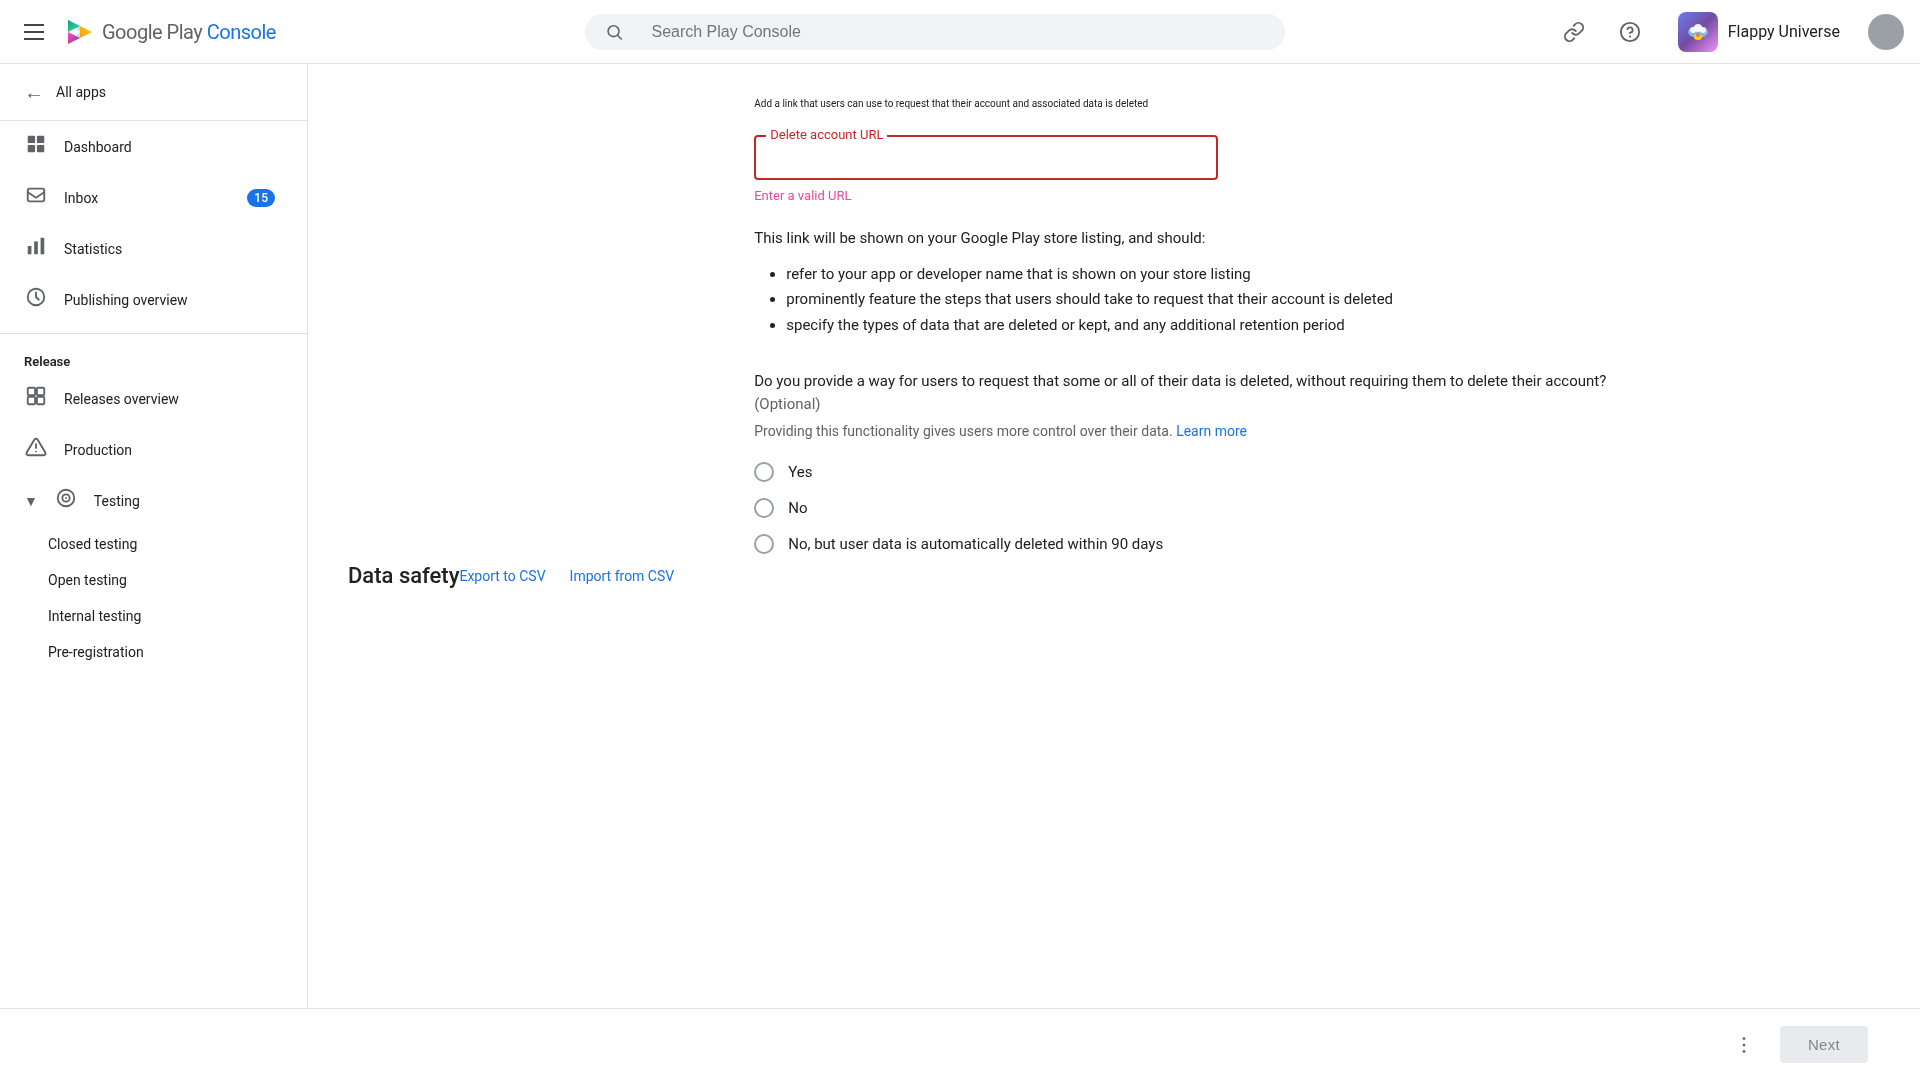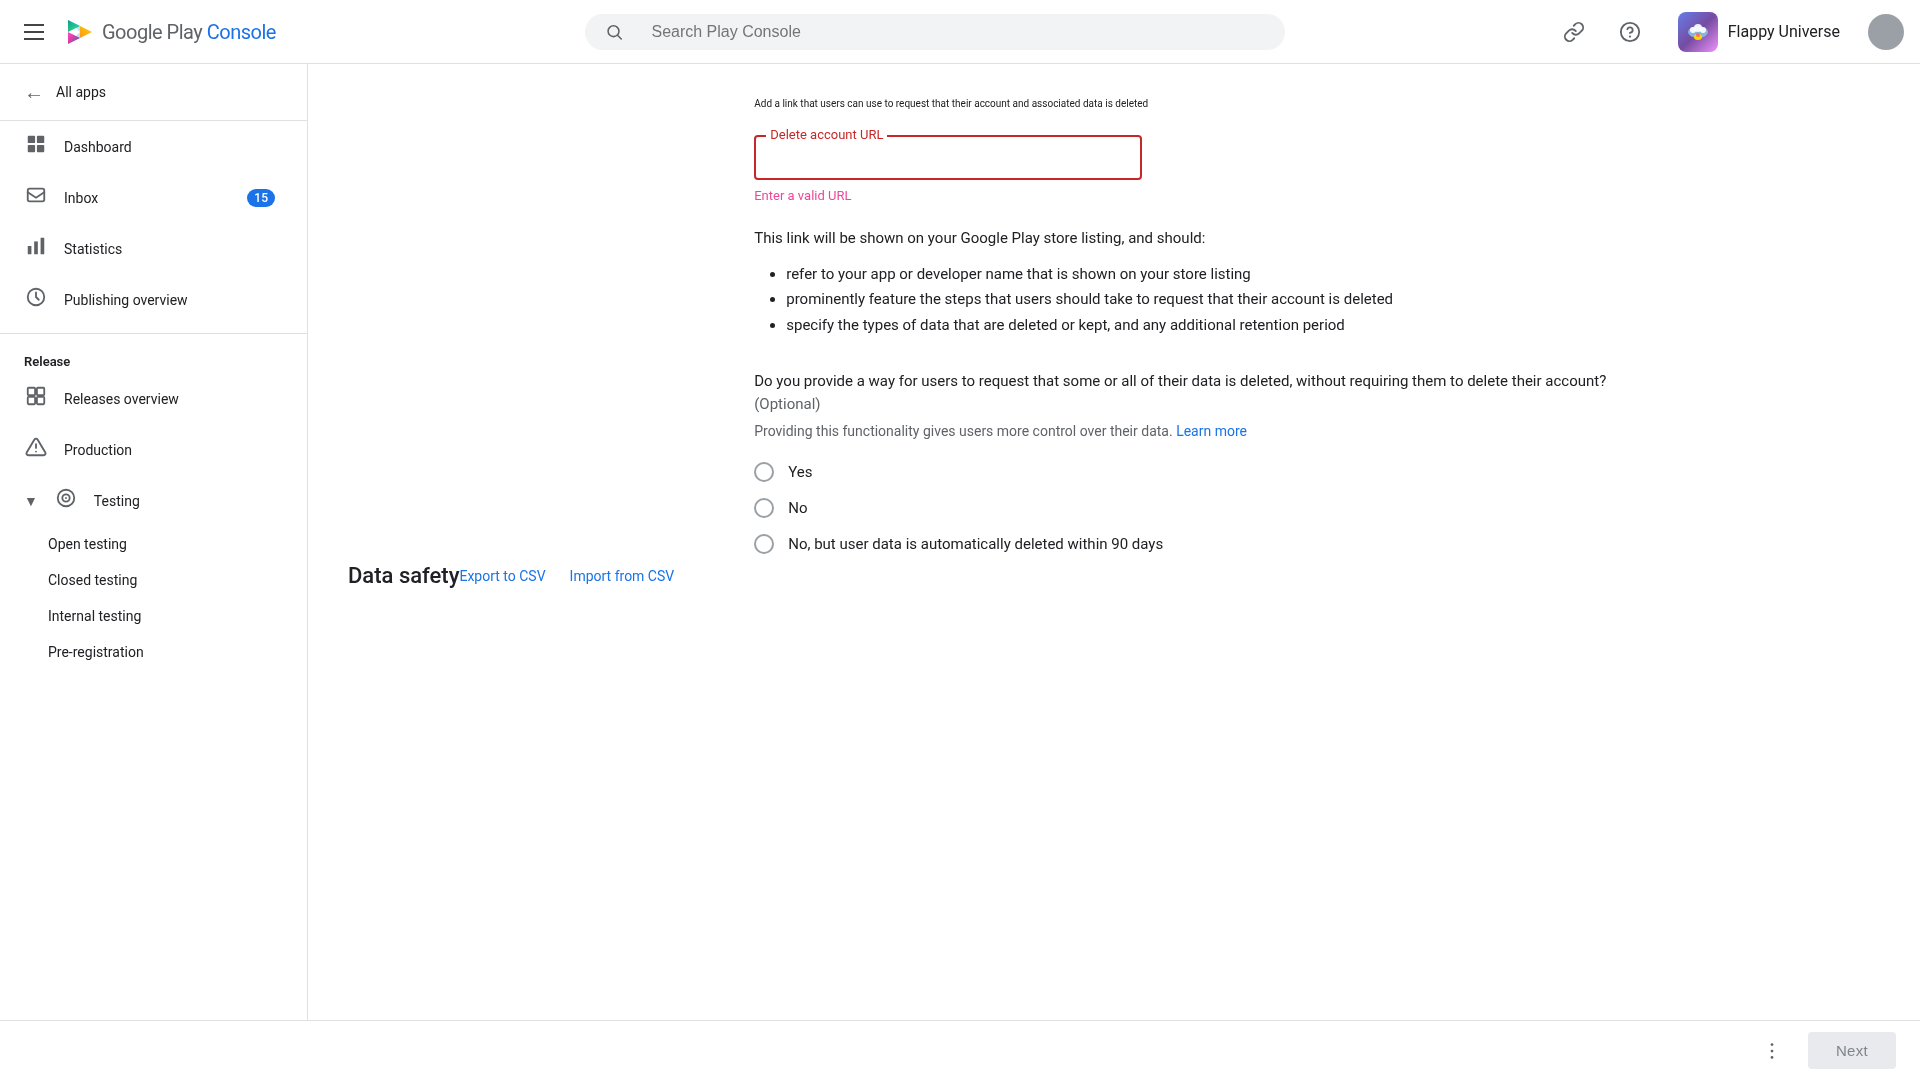--- a/index.html
+++ b/index.html
@@ -262,21 +262,21 @@
     }
     .url-field-wrapper {
       position: relative;
       margin-bottom: 8px;
     }
     .url-field-container {
       border: 2px solid #c62828;
       border-radius: 4px;
       padding: 16px 14px 8px;
       position: relative;
-      width: 388px;
+      width: 464px;
     }
     .url-field-label {
       position: absolute;
       top: -10px;
       left: 10px;
       background: #fff;
       padding: 0 4px;
       font-size: 13px;
       color: #c62828;
     }
@@ -356,27 +356,27 @@
       font-size: 15px;
       color: #202124;
     }
 
     
     .footer-bar {
       position: fixed;
       bottom: 0;
       left: 0;
       right: 0;
-      height: 60px;
+      height: 72px;
       background: #fff;
       border-top: 1px solid #e0e0e0;
       display: flex;
       align-items: center;
       justify-content: flex-end;
-      padding: 0 24px;
+      padding: 0 52px;
       gap: 16px;
     }
     .more-icon-btn {
       width: 40px;
       height: 40px;
       display: flex;
       align-items: center;
       justify-content: center;
       cursor: pointer;
       color: #5f6368;
@@ -560,24 +560,24 @@
         <svg width="22" height="22" viewBox="0 0 24 24" fill="none">
           <circle cx="12" cy="12" r="9" stroke="#5f6368" stroke-width="2"></circle>
           <circle cx="12" cy="12" r="4" stroke="#5f6368" stroke-width="2"></circle>
           <circle cx="12" cy="12" r="1" fill="#5f6368"></circle>
         </svg>
       </span>
       <span class="sidebar-item-label">Testing</span>
     </div>
 
     <div class="sidebar-sub-item">
+      <span class="sidebar-item-label">Closed testing</span>
+    </div>
+    <div class="sidebar-sub-item">
       <span class="sidebar-item-label">Open testing</span>
-    </div>
-    <div class="sidebar-sub-item">
-      <span class="sidebar-item-label">Closed testing</span>
     </div>
     <div class="sidebar-sub-item">
       <span class="sidebar-item-label">Internal testing</span>
     </div>
     <div class="sidebar-sub-item">
       <span class="sidebar-item-label">Pre-registration</span>
     </div>
   </aside>
 
   <main class="main-content">

